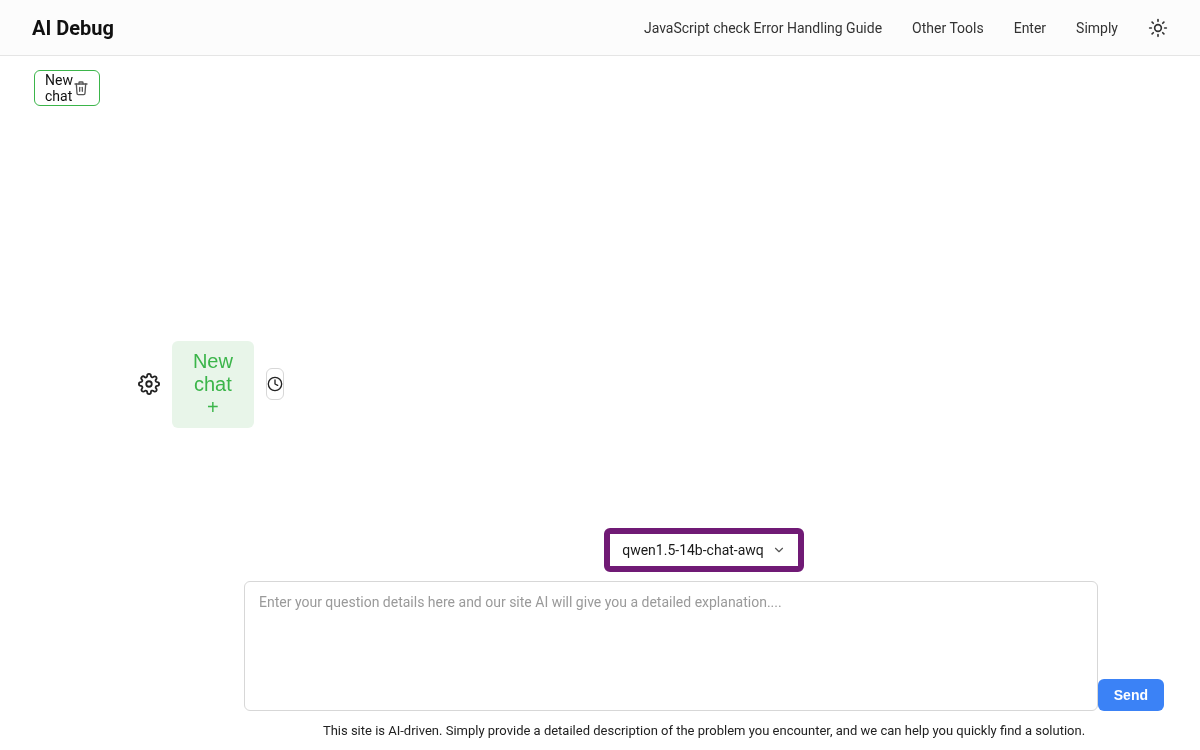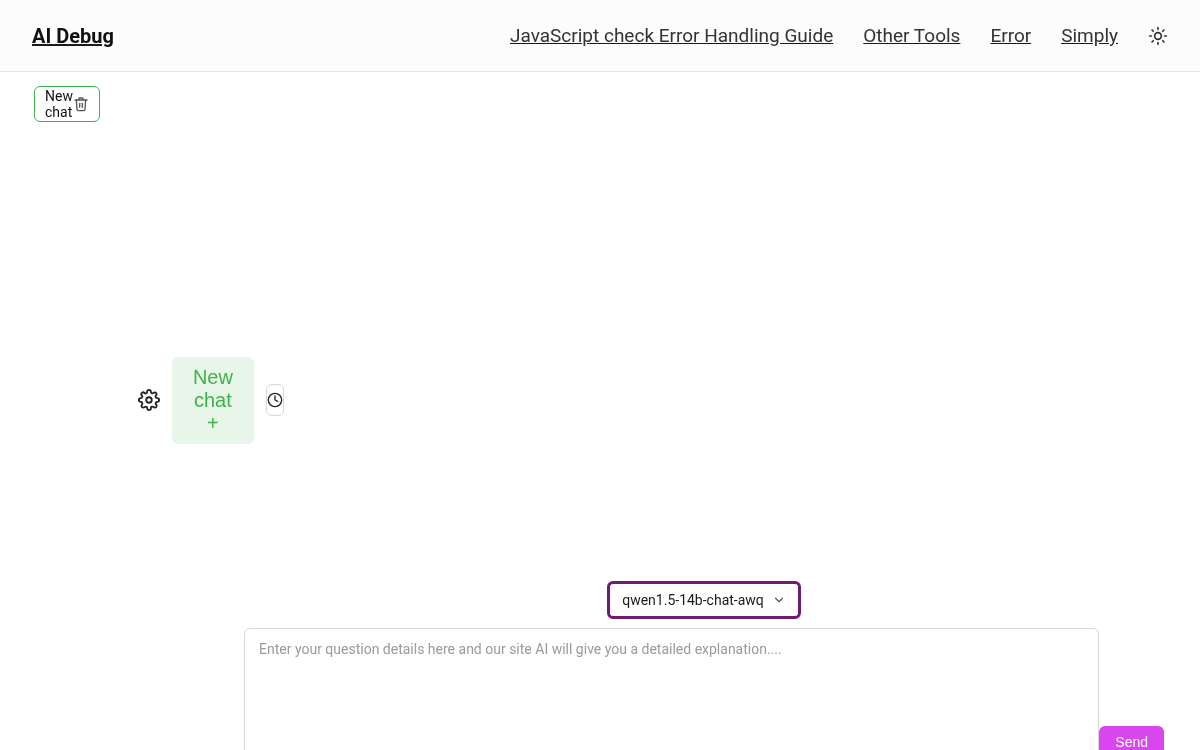--- a/index.html
+++ b/index.html
@@ -10,41 +10,40 @@
     body {
       font-family: -apple-system, BlinkMacSystemFont, "Segoe UI", Roboto, Helvetica, Arial, sans-serif;
       background: #ffffff;
       color: #1a1a1a;
       width: 1200px;
       height: 750px;
       overflow: hidden;
       position: relative;
     }
     .topbar {
-      height: 72px;
+      height: 56px;
       background: #fcfcfc;
       border-bottom: 1px solid #e5e5e5;
       display: flex;
       align-items: center;
       padding: 0 32px;
       justify-content: space-between;
-      text-decoration: underline;
     }
     .brand {
       font-size: 20px;
       font-weight: 700;
       color: #111;
     }
     .nav-links {
       display: flex;
       align-items: center;
       gap: 30px;
     }
     .nav-link {
-      font-size: 19px;
+      font-size: 14px;
       color: #333;
       text-decoration: none;
       cursor: pointer;
     }
     .theme-toggle {
       display: inline-flex;
       align-items: center;
       cursor: pointer;
       color: #333;
     }
@@ -122,21 +121,21 @@
       left: 36px;
       right: 36px;
       bottom: 0;
       display: flex;
       flex-direction: column;
       align-items: center;
     }
     .model-select {
       align-self: center;
       margin-bottom: 9px;
-      border: 3px solid #701a75;
+      border: 6px solid #701a75;
       border-radius: 6px;
       padding: 8px 12px;
       display: inline-flex;
       align-items: center;
       gap: 8px;
       font-size: 14px;
       cursor: pointer;
       background: #fff;
     }
     .model-select .chev {
@@ -159,48 +158,48 @@
       font-family: inherit;
       resize: none;
       outline: none;
       color: #333;
     }
     .composer-row textarea::placeholder {
       color: #9a9a9a;
     }
     .send-btn {
       align-self: flex-end;
-      background: #d946ef;
+      background: #3b82f6;
       color: #fff;
       border: none;
       border-radius: 6px;
       padding: 0 16px;
       height: 32px;
       font-size: 14px;
-      font-weight: 400;
+      font-weight: 700;
       cursor: pointer;
       margin-bottom: 0;
     }
     .disclaimer {
       font-size: 13px;
       color: #222;
       margin-top: 12px;
       margin-bottom: 4px;
       text-align: center;
     }
   </style>
 </head>
 <body>
 
 <div class="topbar">
   <div class="brand">AI Debug</div>
   <div class="nav-links">
     <a class="nav-link">JavaScript check Error Handling Guide</a>
     <a class="nav-link">Other Tools</a>
-    <a class="nav-link">Error</a>
+    <a class="nav-link">Enter</a>
     <a class="nav-link">Simply</a>
     <span class="theme-toggle">
       <svg width="20" height="20" viewBox="0 0 24 24" fill="none" stroke="currentColor" stroke-width="2" stroke-linecap="round" stroke-linejoin="round">
           <circle cx="12" cy="12" r="4"></circle>
           <line x1="12" y1="2" x2="12" y2="4"></line>
           <line x1="12" y1="20" x2="12" y2="22"></line>
           <line x1="4.93" y1="4.93" x2="6.34" y2="6.34"></line>
           <line x1="17.66" y1="17.66" x2="19.07" y2="19.07"></line>
           <line x1="2" y1="12" x2="4" y2="12"></line>
           <line x1="20" y1="12" x2="22" y2="12"></line>
@@ -251,15 +250,16 @@
         <span class="chev">
           <svg width="14" height="14" viewBox="0 0 24 24" fill="none" stroke="currentColor" stroke-width="2" stroke-linecap="round" stroke-linejoin="round">
               <polyline points="6 9 12 15 18 9"></polyline>
             </svg>
         </span>
       </div>
       <div class="composer-row">
         <textarea placeholder="Enter your question details here and our site AI will give you a detailed explanation...." style=""></textarea>
         <button class="send-btn">Send</button>
       </div>
+      <div class="disclaimer">This site is AI-driven. Simply provide a detailed description of the problem you encounter, and we can help you quickly find a solution.</div>
     </div>
   </div>
 </div>
 
 </body></html>

